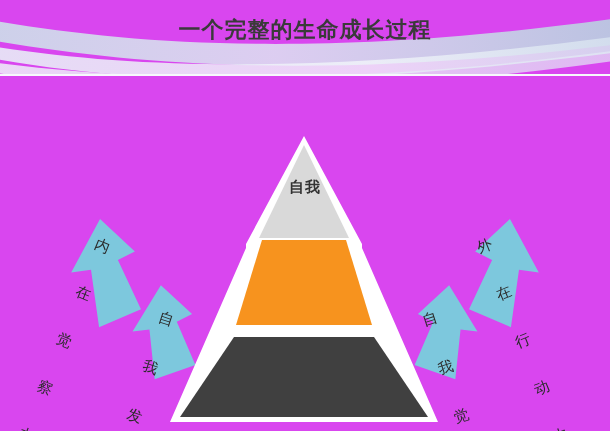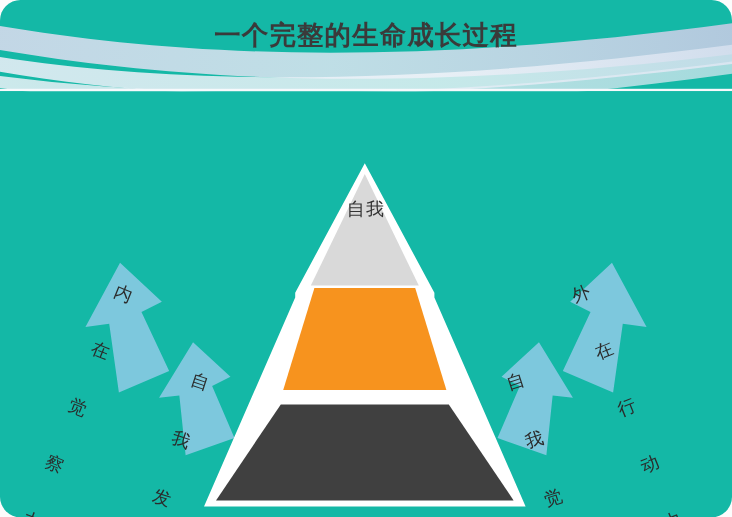--- a/index.html
+++ b/index.html
@@ -11,23 +11,22 @@
     height: 431px;
     background: #fcfcfc;
     font-family: "Liberation Sans", "DejaVu Sans", sans-serif;
     overflow: hidden;
     position: relative;
   }
   #slide {
     position: relative;
     width: 610px;
     height: 431px;
-    background: #14b8a6;
+    background: #d946ef;
     overflow: hidden;
-    border-radius: 17px;
   }
 
   
   #header-band {
     position: absolute;
     left: 0; top: 0;
     width: 610px; height: 76px;
     overflow: hidden;
   }
   #header-waves {
@@ -64,22 +63,23 @@
     position: absolute;
     text-align: center;
     color: #333333;
     font-size: 15px;
     line-height: 22px;
     white-space: nowrap;
     letter-spacing: 1px;
   }
   #label-apex {
     left: 262px;
-    top: 88px;
+    top: 100px;
     width: 86px;
+    font-weight: bold;
   }
 
   
   .arrow-label {
     position: absolute;
     color: #2b2b2b;
     font-size: 15px;
     line-height: 17px;
     letter-spacing: 0px;
     white-space: pre;

